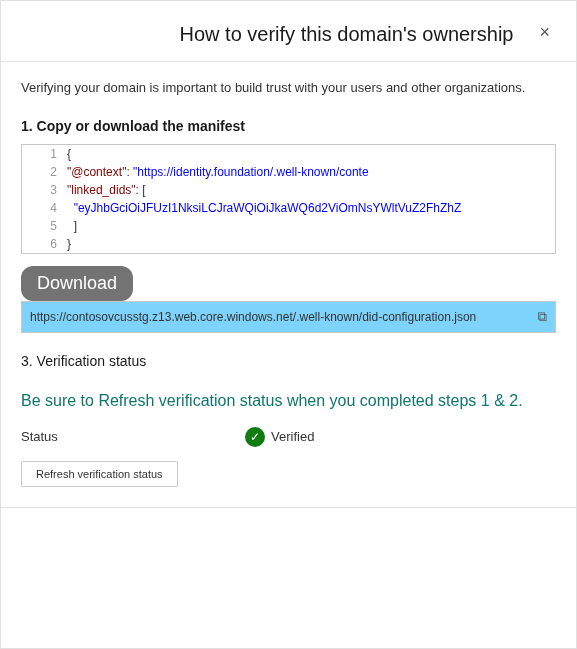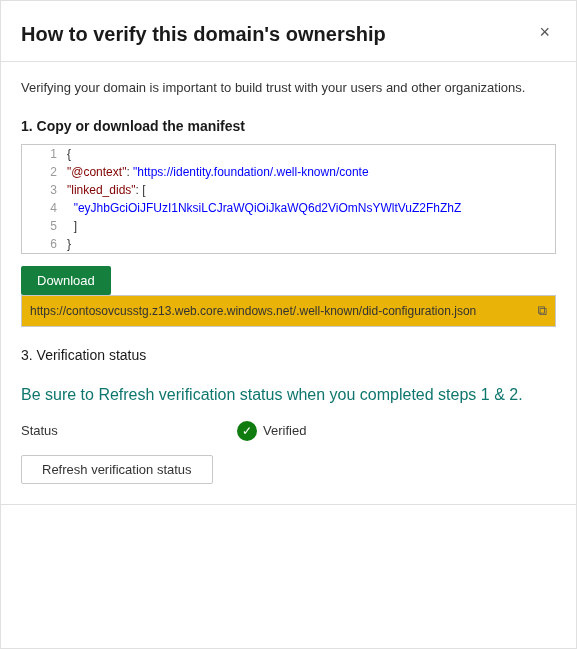--- a/index.html
+++ b/index.html
@@ -29,25 +29,26 @@
 
     .panel-header {
       display: flex;
       justify-content: space-between;
       align-items: flex-start;
       margin-bottom: 14px;
     }
 
     .panel-title {
       font-size: 20px;
-      font-weight: 700;
+      font-weight: 400;
       color: #1a1a1a;
       line-height: 1.3;
       flex: 1;
       padding-right: 20px;
+      text-align: right;
     }
 
     .close-btn {
       background: none;
       border: none;
       cursor: pointer;
       font-size: 18px;
       color: #555;
       padding: 2px 6px;
       line-height: 1;
@@ -130,36 +131,36 @@
 
     .code-string {
       color: #0000ff;
     }
 
     .code-bracket {
       color: #333;
     }
 
     .download-btn {
-      background: #15803d;
+      background: #737373;
       color: white;
       border: none;
       padding: 7px 16px;
-      font-size: 13px;
+      font-size: 18px;
       cursor: pointer;
       font-family: 'Segoe UI', Arial, sans-serif;
-      border-radius: 2px;
+      border-radius: 12px;
     }
 
     .host-location-input-wrap {
       display: flex;
       align-items: center;
       border: 1px solid #c8c8c8;
       padding: 0;
-      background: #eab308;
+      background: #7dd3fc;
     }
 
     .host-url-input {
       flex: 1;
       border: none;
       background: transparent;
       font-size: 12px;
       color: #333;
       padding: 8px 8px;
       outline: none;
@@ -188,21 +189,21 @@
     .verification-note {
       font-size: 16px;
       color: #0f766e;
       margin-bottom: 14px;
       line-height: 1.5;
     }
 
     .status-row {
       display: flex;
       align-items: center;
-      gap: 16px;
+      gap: 24px;
       margin-bottom: 14px;
     }
 
     .status-label {
       font-size: 13px;
       color: #333;
       min-width: 60px;
     }
 
     .status-verified-wrap {
@@ -227,22 +228,22 @@
 
     .verified-text {
       font-size: 13px;
       color: #333;
     }
 
     .refresh-btn {
       background: #ffffff;
       color: #333;
       border: 1px solid #c8c8c8;
-      padding: 6px 20px;
-      font-size: 13px;
+      padding: 6px 14px;
+      font-size: 11px;
       cursor: pointer;
       font-family: 'Segoe UI', Arial, sans-serif;
       border-radius: 2px;
     }
 
     .bottom-divider {
       border: none;
       border-top: 1px solid #e0e0e0;
       margin: 20px -20px 0 -20px;
     }

